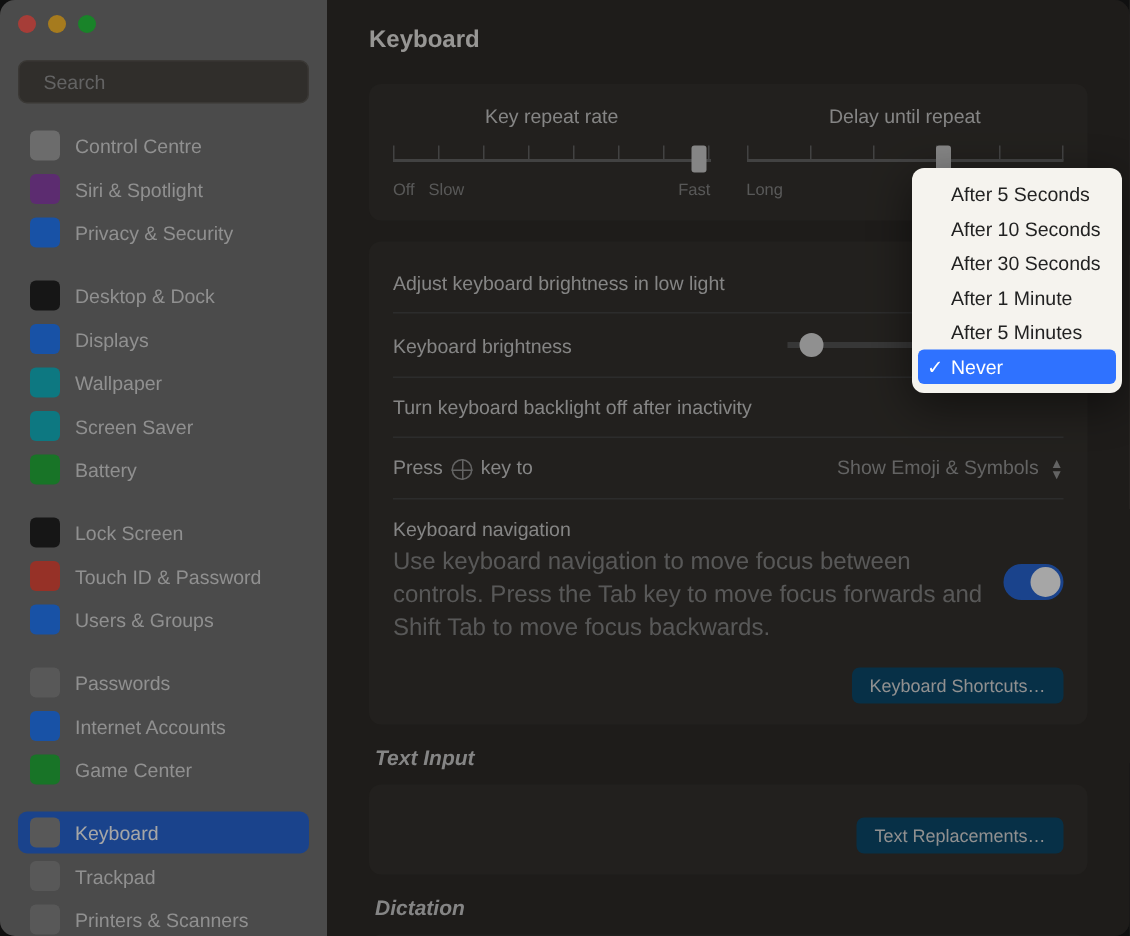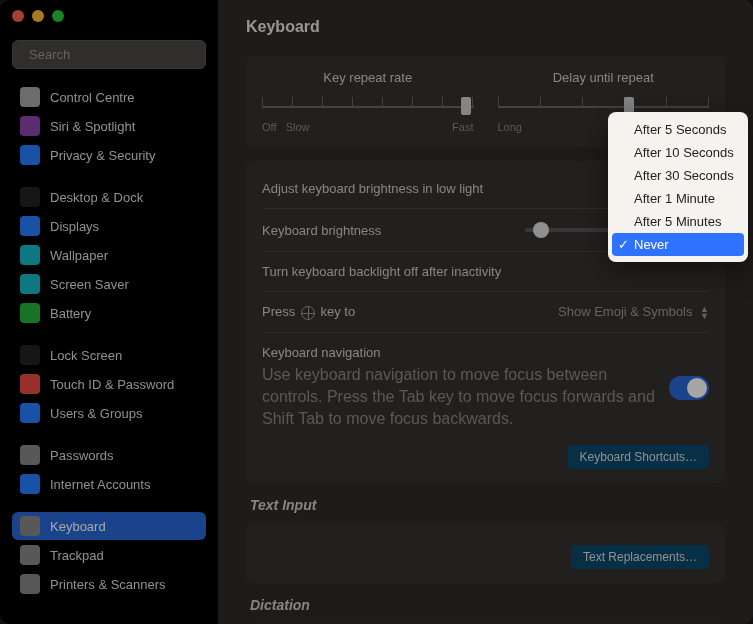--- a/index.html
+++ b/index.html
@@ -2,21 +2,21 @@
 <html><head>
   <meta charset="utf-8">
   <style>
     * { box-sizing: border-box; margin: 0; padding: 0; font-family: -apple-system, BlinkMacSystemFont, "Segoe UI", sans-serif; }
     body { width: 753px; height: 624px; background: #1a1a1a; overflow: hidden; position: relative; }
     
     .window { width: 100%; height: 100%; display: flex; background: #2c2a28; border-radius: 10px; overflow: hidden; }
     
     .dim-overlay { position: absolute; inset: 0; background: rgba(0,0,0,0.35); pointer-events: none; z-index: 5; }
     
-    .sidebar { width: 218px; background: #000000; padding: 10px 12px; overflow-y: auto; }
+    .sidebar { width: 218px; background: #737373; padding: 10px 12px; overflow-y: auto; }
     .traffic { display: flex; gap: 8px; margin-bottom: 18px; }
     .t-red, .t-yel, .t-grn { width: 12px; height: 12px; border-radius: 50%; }
     .t-red { background: #ff5f56; }
     .t-yel { background: #ffbd2e; }
     .t-grn { background: #27c93f; }
     
     .search-box { display: flex; align-items: center; background: #4a4743; border-radius: 6px; padding: 6px 10px; margin-bottom: 14px; border: 1px solid #5a5752; }
     .search-box input { background: none; border: none; color: #ccc; font-size: 13px; flex: 1; outline: none; margin-left: 6px; }
     .search-box input::placeholder { color: #999; }
     
@@ -140,20 +140,24 @@
           </div>
         </div>
         <div class="sidebar-group">
           <div class="sidebar-item">
             <div class="si-icon" style="background: rgb(136, 136, 136);"></div>
             <span>Passwords</span>
           </div>
           <div class="sidebar-item">
             <div class="si-icon" style="background: rgb(38, 127, 255);"></div>
             <span>Internet Accounts</span>
+          </div>
+          <div class="sidebar-item">
+            <div class="si-icon" style="background: rgb(37, 179, 60);"></div>
+            <span>Game Center</span>
           </div>
         </div>
         <div class="sidebar-group">
           <div class="sidebar-item sel">
             <div class="si-icon" style="background: rgb(136, 136, 136);"></div>
             <span>Keyboard</span>
           </div>
           <div class="sidebar-item">
             <div class="si-icon" style="background: rgb(136, 136, 136);"></div>
             <span>Trackpad</span>

